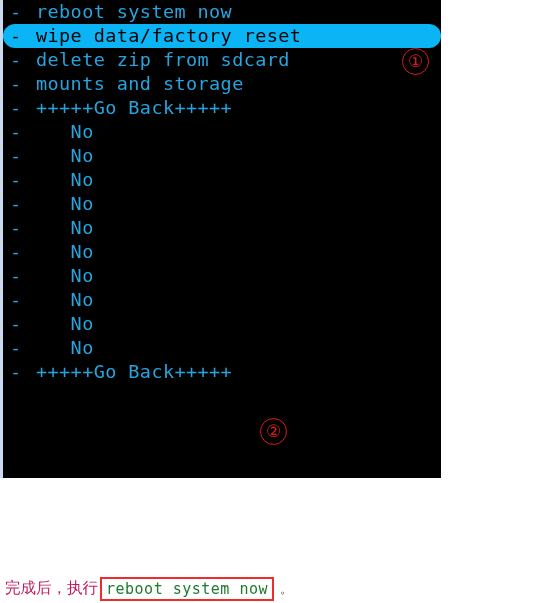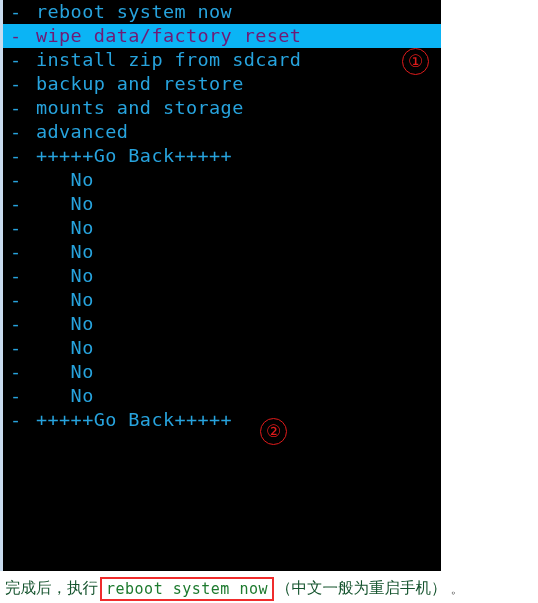--- a/index.html
+++ b/index.html
@@ -19,21 +19,21 @@
     height: 603px;
     background: #ffffff;
   }
 
   
   #recovery-terminal {
     position: absolute;
     left: 0;
     top: 0;
     width: 441px;
-    height: 571px;
+    height: 478px;
     background: #000000;
     overflow: hidden;
     border-left: 3px solid #c9dcef;
     box-sizing: border-box;
   }
   #menu-list {
     position: absolute;
     left: 0;
     top: 0;
     width: 438px;
@@ -46,21 +46,22 @@
     font-family: "DejaVu Sans Mono", "Liberation Mono", monospace;
     font-size: 18.5px;
     letter-spacing: 0.4px;
     color: #27a3dd;
     padding-left: 7px;
     box-sizing: border-box;
     overflow: hidden;
   }
   .menu-row.selected {
     background: #0bb4f5;
-    color: #701a75;
+    color: #000000;
+    border-radius: 12px;
   }
   .menu-row .dash {
     display: inline-block;
     width: 26px;
   }
 
   
   .circle-marker {
     position: absolute;
     width: 27px;
@@ -87,21 +88,21 @@
     height: 29px;
     background: #ffffff;
     display: flex;
     align-items: center;
     padding-left: 5px;
     box-sizing: border-box;
   }
   .cap-text {
     font-family: "DejaVu Sans", sans-serif;
     font-size: 15.5px;
-    color: #14532d;
+    color: #be185d;
     white-space: pre;
   }
   #caption-code {
     display: inline-block;
     border: 2px solid #ef2c2c;
     color: #1d7a2e;
     font-family: "DejaVu Sans Mono", "Liberation Mono", monospace;
     font-size: 15px;
     letter-spacing: 0.5px;
     padding: 0 4px;
@@ -118,24 +119,22 @@
 </style>
 </head>
 <body>
 
 <div id="screenshot">
 
   <div id="recovery-terminal">
     <div id="menu-list">
         <div class="menu-row"><span class="dash">-</span><span>reboot system now</span></div>
         <div class="menu-row selected"><span class="dash">-</span><span>wipe data/factory reset</span></div>
-        <div class="menu-row"><span class="dash">-</span><span>install zip from sdcard</span></div>
-        <div class="menu-row"><span class="dash">-</span><span>backup and restore</span></div>
+        <div class="menu-row"><span class="dash">-</span><span>delete zip from sdcard</span></div>
         <div class="menu-row"><span class="dash">-</span><span>mounts and storage</span></div>
-        <div class="menu-row"><span class="dash">-</span><span>advanced</span></div>
         <div class="menu-row"><span class="dash">-</span><span>+++++Go Back+++++</span></div>
         <div class="menu-row"><span class="dash">-</span><span>   No</span></div>
         <div class="menu-row"><span class="dash">-</span><span>   No</span></div>
         <div class="menu-row"><span class="dash">-</span><span>   No</span></div>
         <div class="menu-row"><span class="dash">-</span><span>   No</span></div>
         <div class="menu-row"><span class="dash">-</span><span>   No</span></div>
         <div class="menu-row"><span class="dash">-</span><span>   No</span></div>
         <div class="menu-row"><span class="dash">-</span><span>   No</span></div>
         <div class="menu-row"><span class="dash">-</span><span>   No</span></div>
         <div class="menu-row"><span class="dash">-</span><span>   No</span></div>
@@ -144,17 +143,16 @@
       </div>
   </div>
 
   <div class="circle-marker" id="marker-one">①</div>
 
   <div class="circle-marker" id="marker-two">②</div>
 
   <div id="caption-bar">
     <span class="cap-text">完成后，执行</span>
     <span id="caption-code">reboot system now</span>
-    <span class="cap-text">（中文一般为重启手机）</span>
     <span id="caption-tail">。</span>
   </div>
 
 </div>
 
 </body></html>

